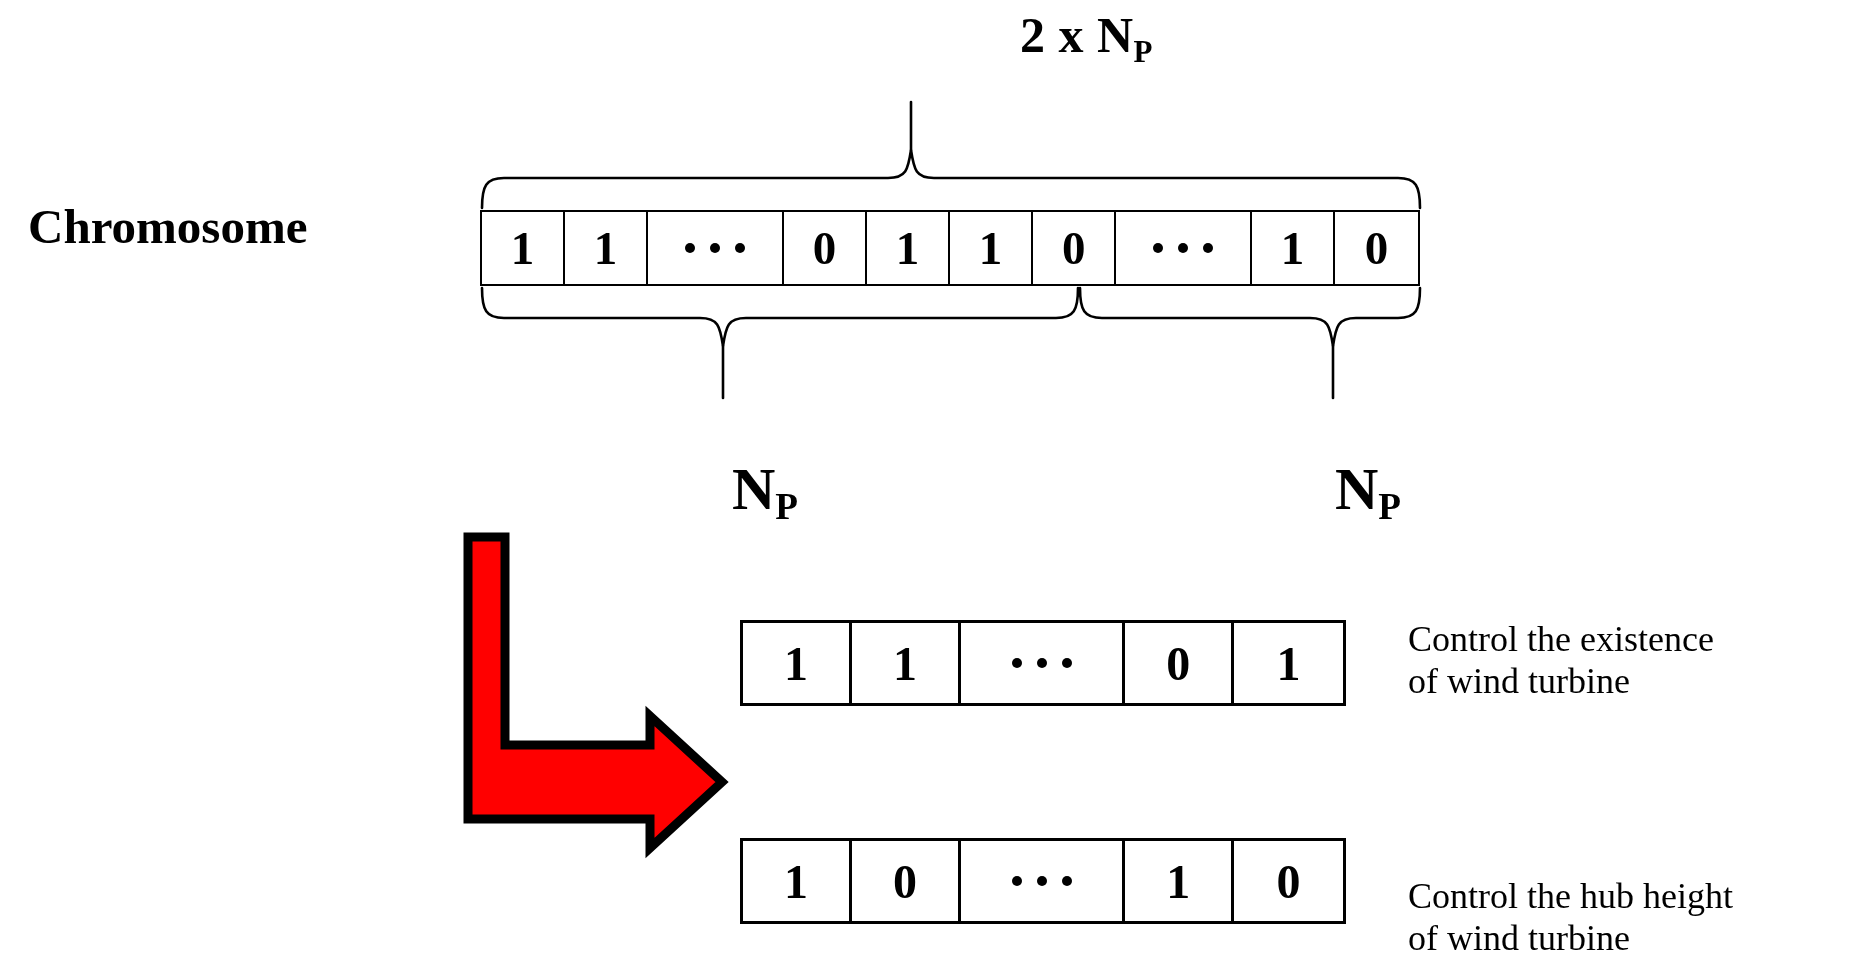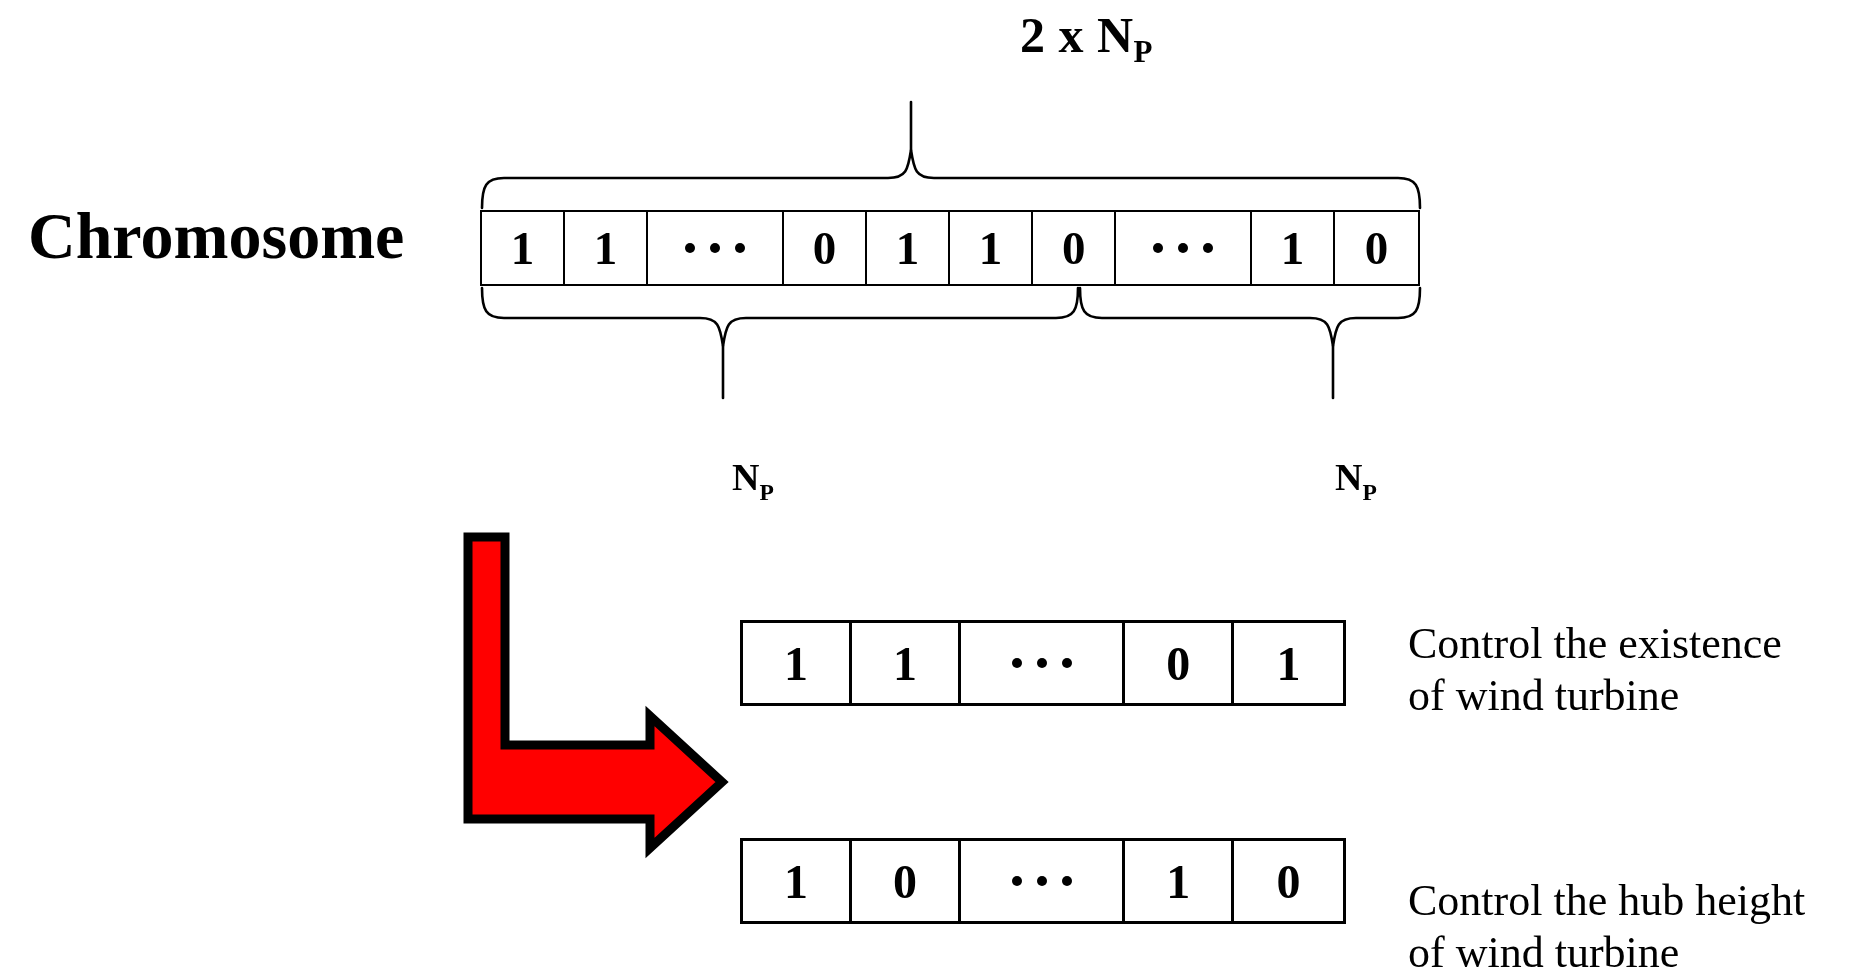--- a/index.html
+++ b/index.html
@@ -16,21 +16,21 @@
   .top-label{
     left:1020px;top:6px;
     font-size:50px;font-weight:bold;color:#000;
     letter-spacing:0.5px;white-space:nowrap;
   }
   .top-label sub{font-size:0.62em;vertical-align:baseline;position:relative;top:10px;font-weight:bold;}
 
   
   .chromo-label{
     left:28px;top:198px;
-    font-size:66px;font-weight:bold;color:#000;white-space:nowrap;
+    font-size:49px;font-weight:bold;color:#000;white-space:nowrap;
   }
 
   
   .strip{
     left:480px;top:210px;width:940px;height:76px;
     display:flex;border:2px solid #000;box-sizing:border-box;background:#fff;
   }
   .strip .cell{
     border-right:2px solid #000;box-sizing:border-box;
     display:flex;align-items:center;justify-content:center;
@@ -54,28 +54,28 @@
   }
   .subtable .cell:last-child{border-right:none;}
   .subtable .cell.w-small{width:110px;}
   .subtable .cell.w-dots{width:166px;}
 
   #sub1{left:740px;top:620px;}
   #sub2{left:740px;top:838px;}
 
   
   .caption{
-    font-size:44px;line-height:1.18;color:#000;font-weight:normal;white-space:pre-line;
+    font-size:36px;line-height:1.18;color:#000;font-weight:normal;white-space:pre-line;
   }
   #cap1{left:1408px;top:618px;}
   #cap2{left:1408px;top:875px;}
 
   
   .np{
-    font-size:38px;font-weight:bold;color:#000;white-space:nowrap;
+    font-size:60px;font-weight:bold;color:#000;white-space:nowrap;
   }
   .np sub{font-size:0.62em;vertical-align:baseline;position:relative;top:10px;font-weight:bold;}
   #np-left{left:732px;top:455px;}
   #np-right{left:1335px;top:455px;}
 
   
   svg.overlay{position:absolute;left:0;top:0;width:1866px;height:972px;pointer-events:none;}
 </style>
 </head>
 <body>

